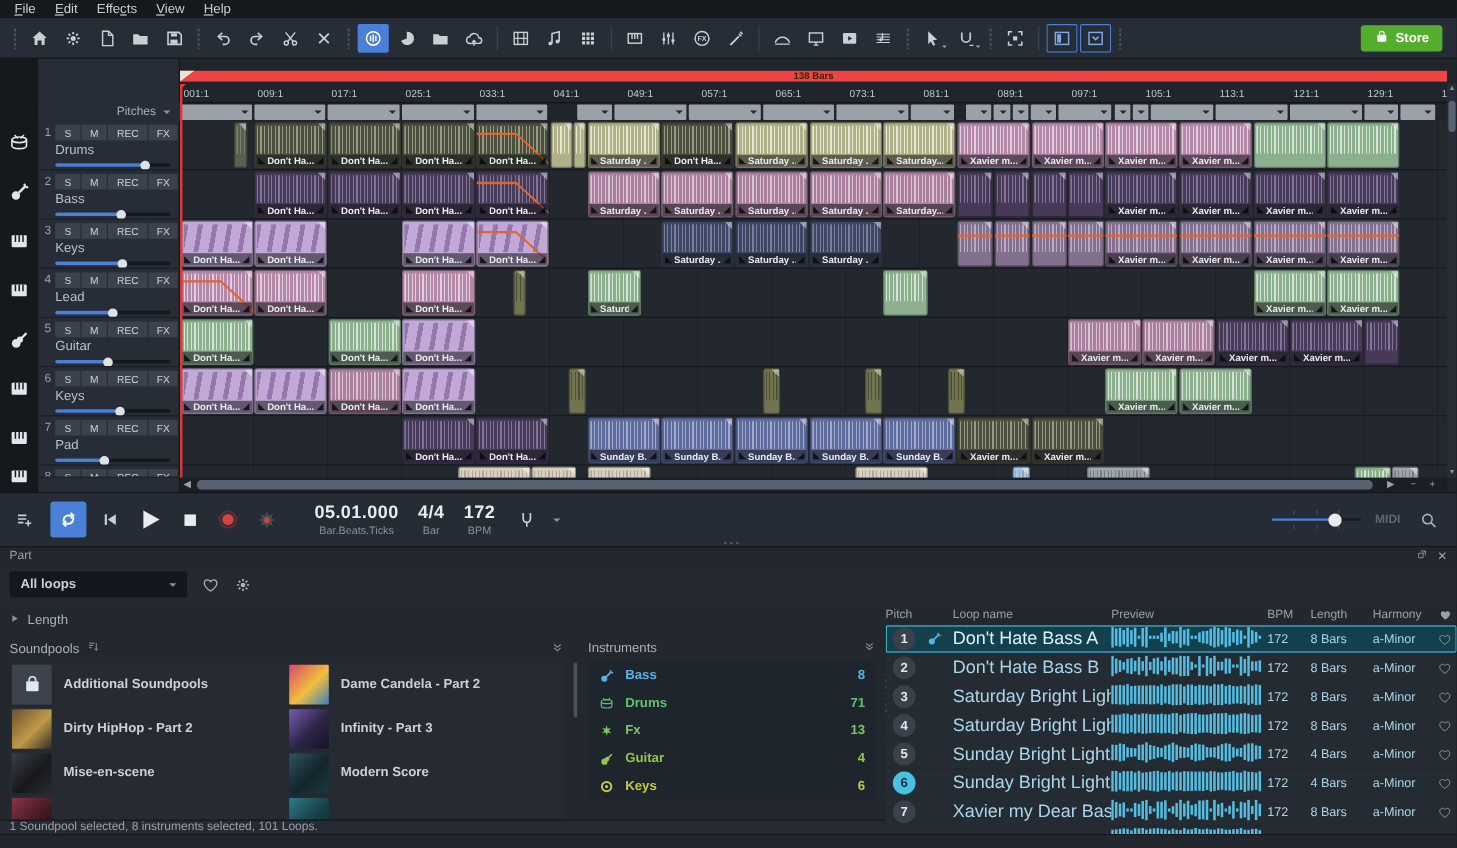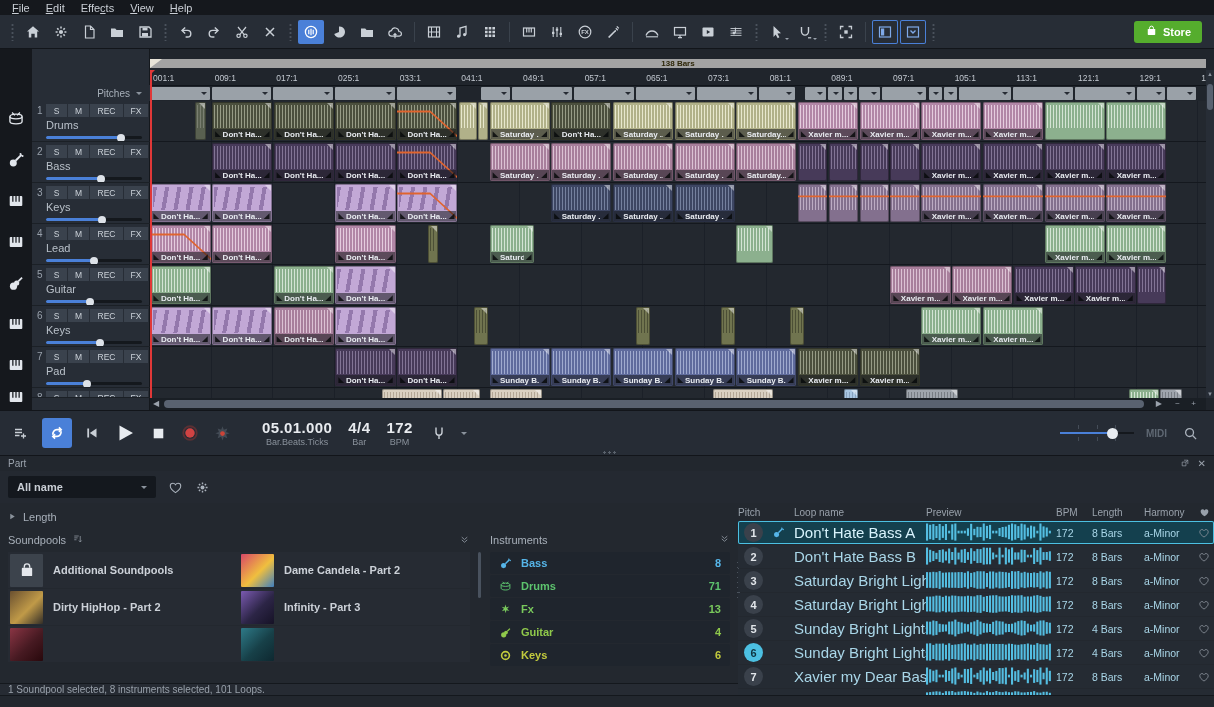--- a/index.html
+++ b/index.html
@@ -27,21 +27,21 @@
 .cdn{width:0;height:0;border:3.5px solid transparent;border-top-color:#8a929c;margin-top:3px}
 .trow{position:absolute;left:0;width:118px;height:41px;border-bottom:1px solid #1b2026;overflow:hidden}
 .trow .num{position:absolute;left:5px;top:4px;font-size:10px;color:#98a0ab}
 .trow .btns{display:flex;gap:1px;padding:3px 2px 0 14px}
 .trow .tb{height:13px;background:#3a424d;color:#ccd2d9;font-size:8.5px;display:flex;align-items:center;justify-content:center;border:none;padding:0}
 .trow .name{margin:2px 0 0 14px;font-size:11px;color:#b9c0c9;white-space:nowrap}
 .vol{position:relative;height:3px;background:#14181d;border-radius:2px;margin:5px 0 0 14px;width:96px}
 .vol .fill{height:100%;background:#4a80d8;border-radius:2px}
 .vol .knob{position:absolute;top:-2.5px;width:8px;height:8px;border-radius:50%;background:#dde2e8}
 .timeline{position:absolute;left:150px;top:0;width:1056px;height:100%;overflow:hidden}
-.loopbar{position:absolute;left:0;top:10px;width:100%;height:9px;background:#a3a3a3;display:flex;align-items:center;justify-content:center;font-size:8px;font-weight:bold;color:#2e2708}
+.loopbar{position:absolute;left:0;top:10px;width:100%;height:9px;background:#ef4444;display:flex;align-items:center;justify-content:center;font-size:8px;font-weight:bold;color:#2e2708}
 .loopbar::before{content:"";position:absolute;left:0;top:0;border-top:9px solid #e8e4d8;border-right:12px solid transparent}
 .ruler{position:absolute;left:0;top:21px;width:100%;height:16px;border-bottom:1px solid #10141a;background:#20252c;font-size:8.5px;color:#c2c8d0}
 .ruler .rl{position:absolute;top:3px;white-space:nowrap}
 .sections{position:absolute;left:0;top:37px;width:100%;height:15px}
 .scell{position:abs;position:absolute;top:1px;height:13px;background:#9aa1a8;border-radius:1px;display:flex;align-items:center;justify-content:flex-end;padding-right:3px}
 .scell i{width:0;height:0;border:3px solid transparent;border-top-color:#262b33;margin-top:3px}
 .lanes{position:absolute;left:0;top:52px;width:100%}
 .lane{position:relative;width:100%;height:41px;border-bottom:1px solid #14181e;background:#23282f;background-image:repeating-linear-gradient(90deg,transparent 0 60.66px,#1b2028 60.66px 61.66px)}
 .lane.partial{height:10px;border-bottom:none}
 .clip{position:absolute;top:1px;height:38px;border-radius:2px;box-shadow:inset 0 0 0 1px rgba(0,0,0,.32);overflow:hidden}
@@ -1205,21 +1205,21 @@
       <span>Part</span>
       <div class="ltr">
         <span id="ic-undock"><svg width="10" height="10" viewBox="0 0 16 16">
               <path d="M6.5 3.5h6v6M9.5 6.5l3-3M3.5 6.5h6v6h-6z" fill="none" stroke="currentColor" stroke-width="1.1"></path>
             </svg></span>
         <span style="font-size:10px">✕</span>
       </div>
     </div>
     <div class="lfilter">
       <div class="dropdown">
-        <span>All name</span>
+        <span>All loops</span>
         <span class="cdn"></span>
       </div>
       <button class="fbtn" id="ic-heart">
           <svg width="15" height="15" viewBox="0 0 16 16">
             <path d="M8 13.4C4.6 11.2 2.4 9 2.4 6.4 2.4 4.7 3.7 3.4 5.3 3.4c1.1 0 2.1.6 2.7 1.6.6-1 1.6-1.6 2.7-1.6 1.6 0 2.9 1.3 2.9 3 0 2.6-2.2 4.8-5.6 7z" fill="none" stroke="currentColor" stroke-width="1.1"></path>
           </svg>
         </button>
       <button class="fbtn" id="ic-gear2">
           <svg width="15" height="15" viewBox="0 0 16 16">
             <circle cx="8" cy="8" r="2.1" fill="currentColor"></circle>
@@ -1262,20 +1262,30 @@
           </div>
         </div>
         <div class="sprow">
           <div class="spitem">
             <div class="spthumb" style="background:linear-gradient(135deg,#6a5030,#c09a48 55%,#332e28)"></div>
             <span class="spname">Dirty HipHop - Part 2</span>
           </div>
           <div class="spitem">
             <div class="spthumb" style="background:linear-gradient(135deg,#7a5ab0,#2c2546 55%,#161226)"></div>
             <span class="spname">Infinity - Part 3</span>
+          </div>
+        </div>
+        <div class="sprow">
+          <div class="spitem">
+            <div class="spthumb" style="background:linear-gradient(135deg,#3a3e44,#17191d 55%,#26292e)"></div>
+            <span class="spname">Mise-en-scene</span>
+          </div>
+          <div class="spitem">
+            <div class="spthumb" style="background:linear-gradient(135deg,#2e545e,#12262c 55%,#1a3840)"></div>
+            <span class="spname">Modern Score</span>
           </div>
         </div>
         <div class="sprow">
           <div class="spitem">
             <div class="spthumb" style="background:linear-gradient(135deg,#8a3544,#471a22 55%,#28080c)"></div>
             <span class="spname"></span>
           </div>
           <div class="spitem">
             <div class="spthumb" style="background:linear-gradient(135deg,#2e7a88,#174048 55%,#0e2830)"></div>
             <span class="spname"></span>

